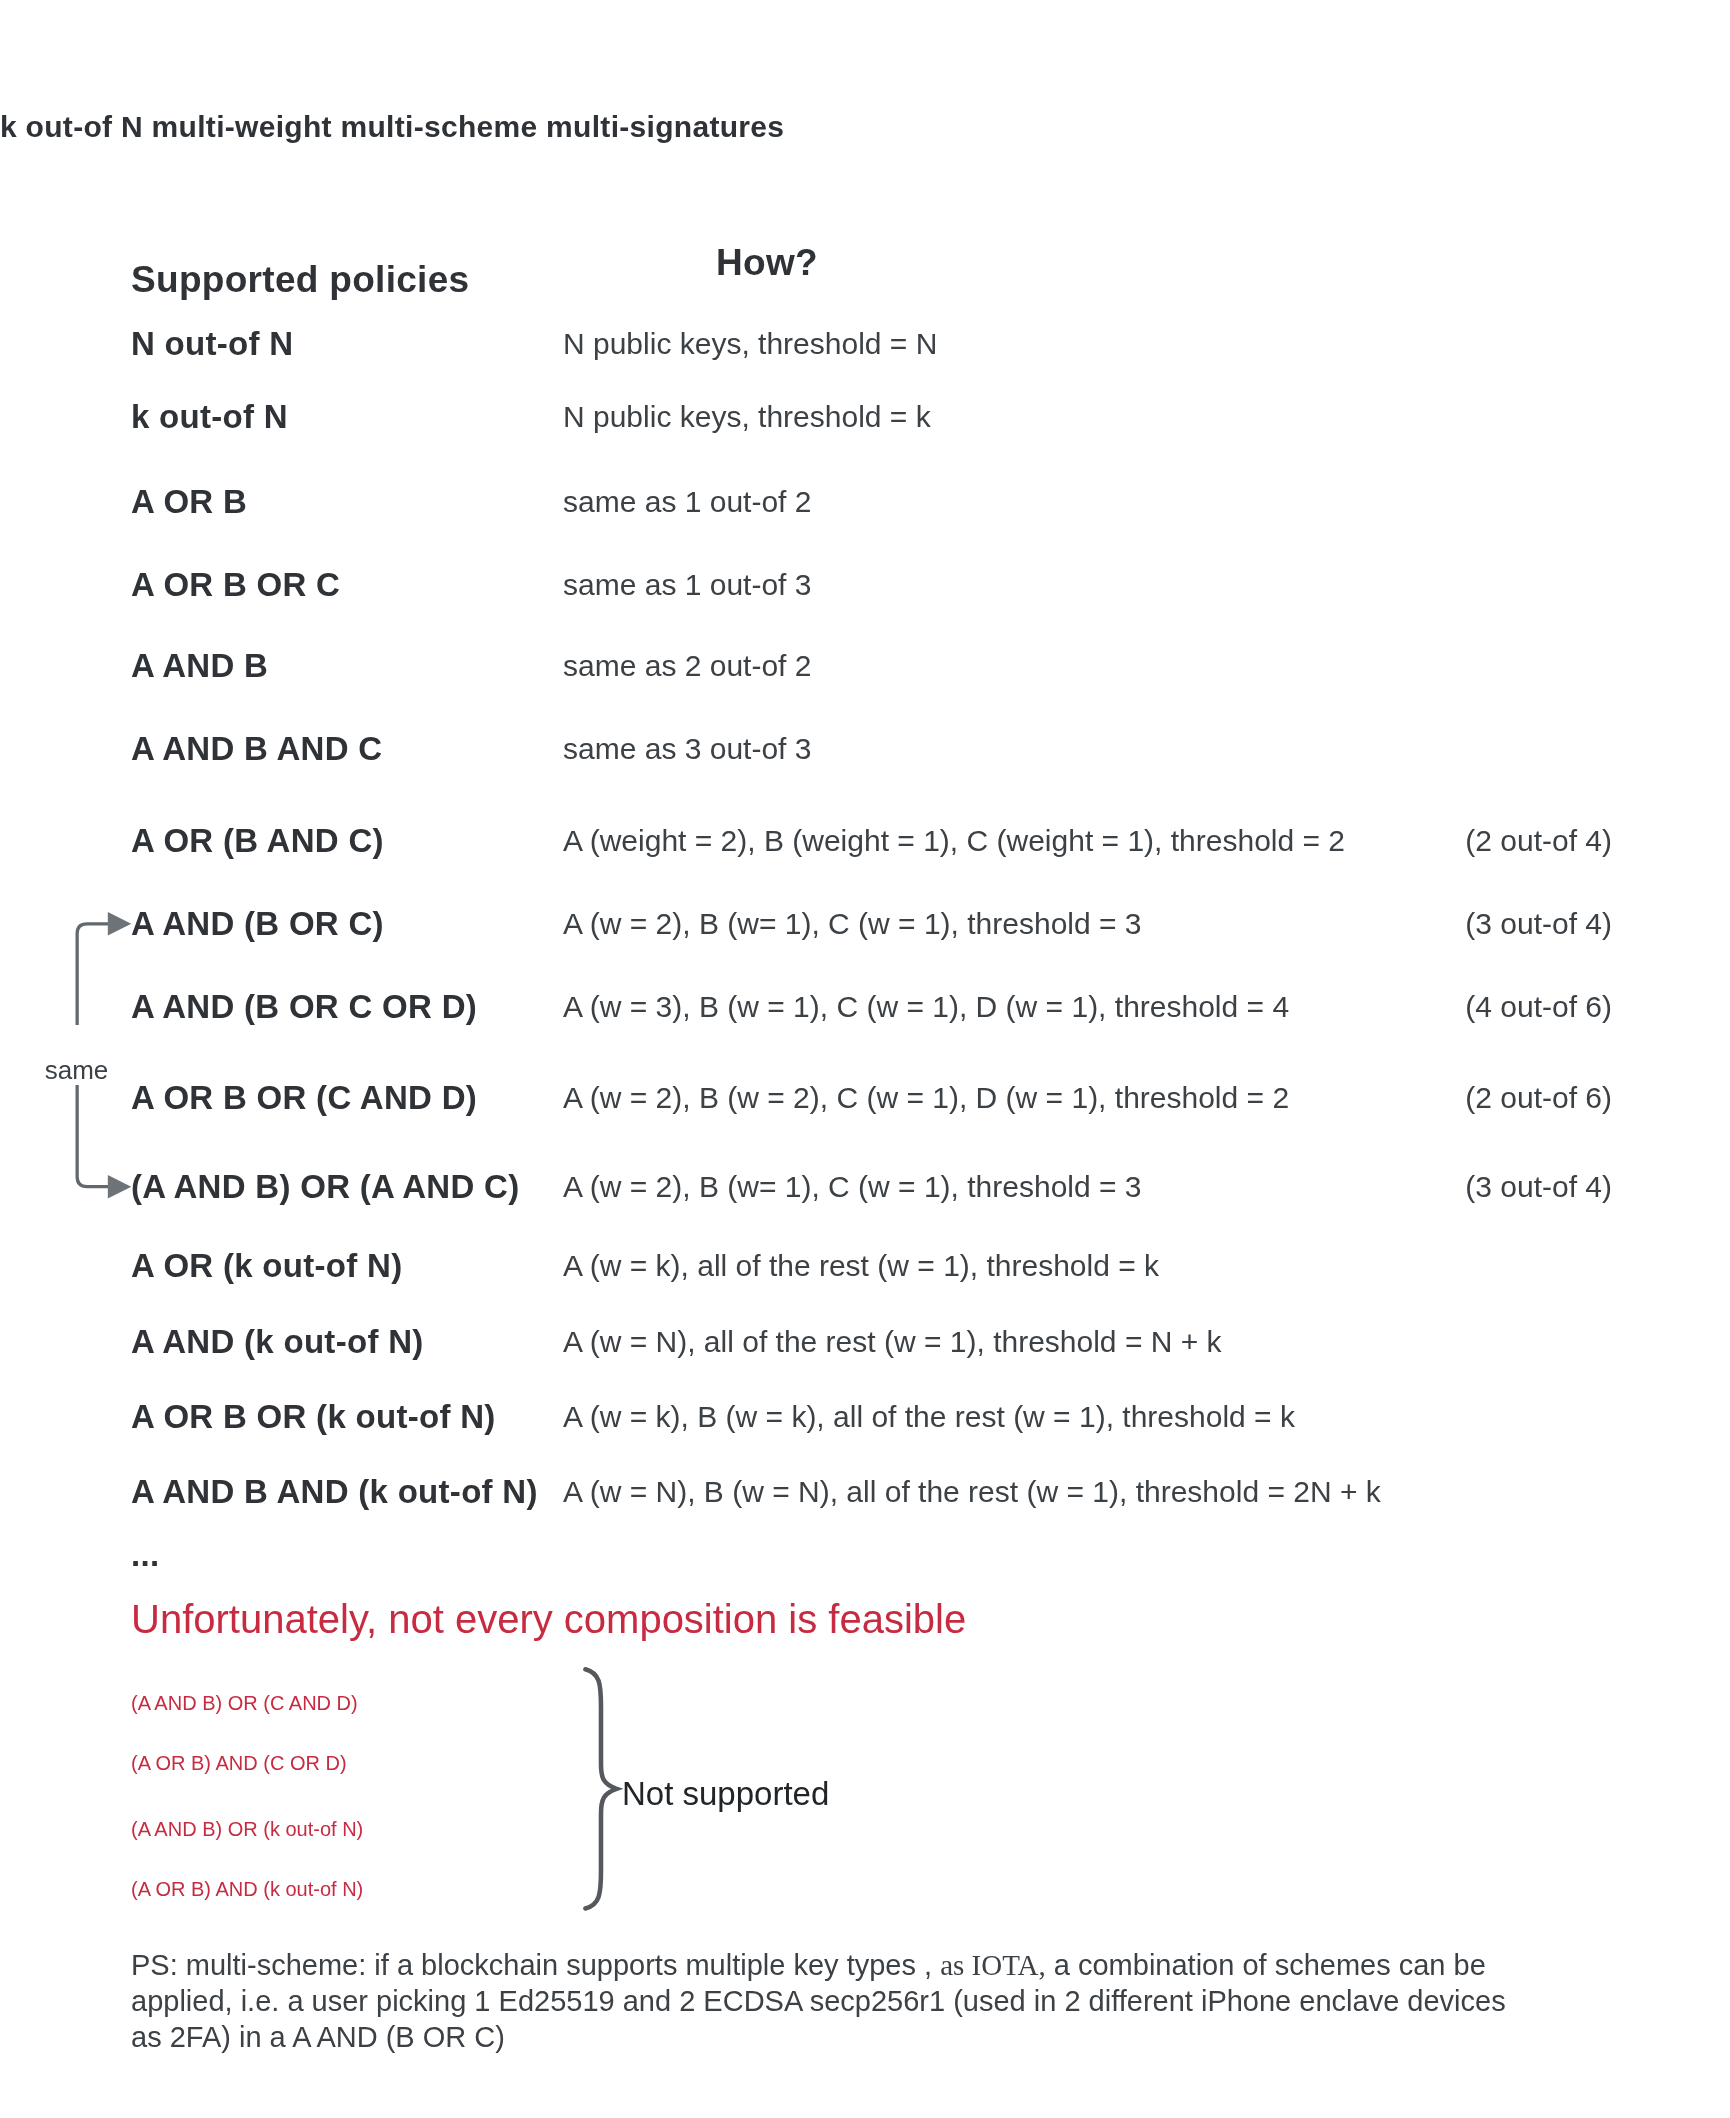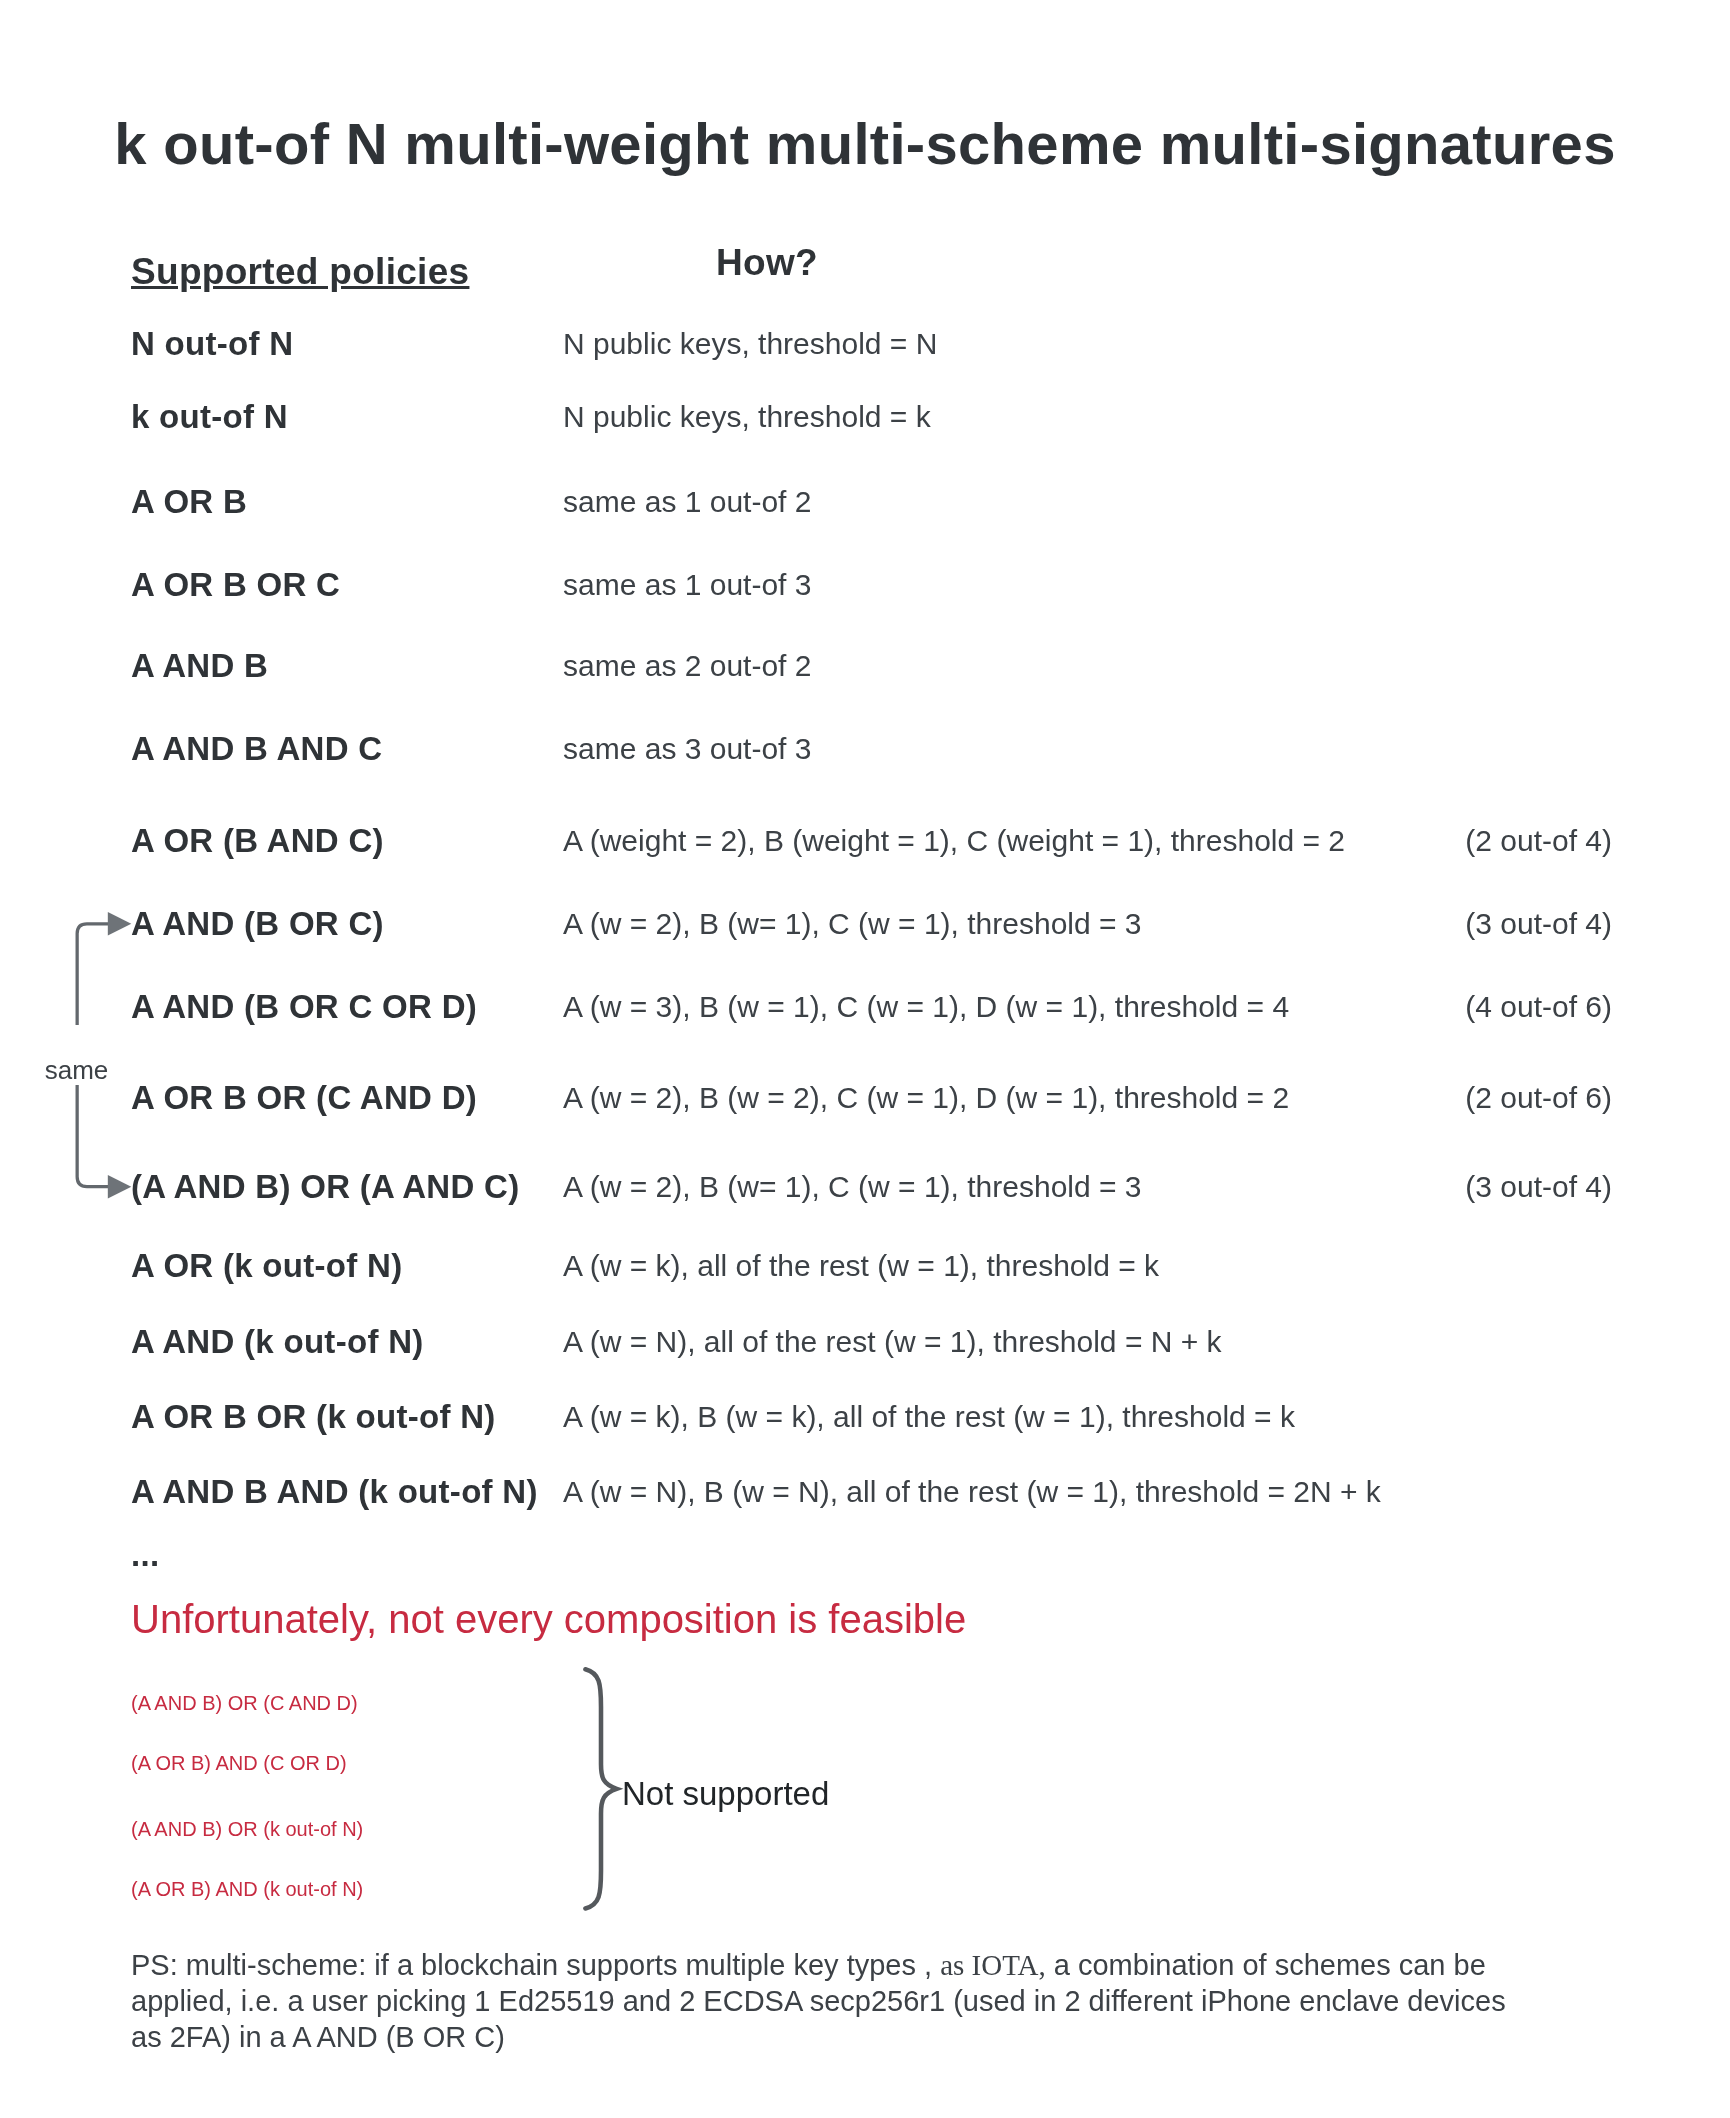--- a/index.html
+++ b/index.html
@@ -6,26 +6,26 @@
     --c-bold:#2f3337;
     --c-reg:#3c4146;
     --c-red:#c72b41;
     --c-gray:#63686d;
     --c-dark:#212528;
   }
   html,body{margin:0;padding:0;background:#ffffff;}
   body{font-family:"Liberation Sans", sans-serif;}
   .canvas{position:relative;width:1730px;height:2119px;background:#ffffff;overflow:hidden;}
 
-  .title{position:absolute;top:110px;left:0;width:1730px;text-align:center;
-         font-size:58px;font-weight:bold;color:var(--c-bold);letter-spacing:0.3px;}
+  .title{position:absolute;top:110px;left:0;width:1730px;text-align:left;
+         font-size:30px;font-weight:bold;color:var(--c-bold);letter-spacing:0.3px;}
 
   .col-header{position:absolute;font-size:37px;font-weight:bold;color:var(--c-bold);
               line-height:39px;letter-spacing:0.3px;}
-  .col-header.h1{left:131px;top:252px;text-decoration:underline;}
+  .col-header.h1{left:131px;top:260px;}
   .col-header.h2{left:716px;top:243px;}
 
   .row{position:absolute;left:0;width:1644px;height:34px;line-height:34px;}
   .policy{position:absolute;left:131px;font-size:33px;font-weight:bold;
           color:var(--c-bold);letter-spacing:0.3px;white-space:nowrap;}
   .how{position:absolute;left:563px;font-size:30px;color:var(--c-reg);white-space:nowrap;}
   .note{position:absolute;right:32px;font-size:30px;color:var(--c-reg);white-space:nowrap;}
 
   .same-bracket{position:absolute;left:36px;top:901px;}
   .same-label{position:absolute;left:40px;top:1031px;width:73px;text-align:center;

